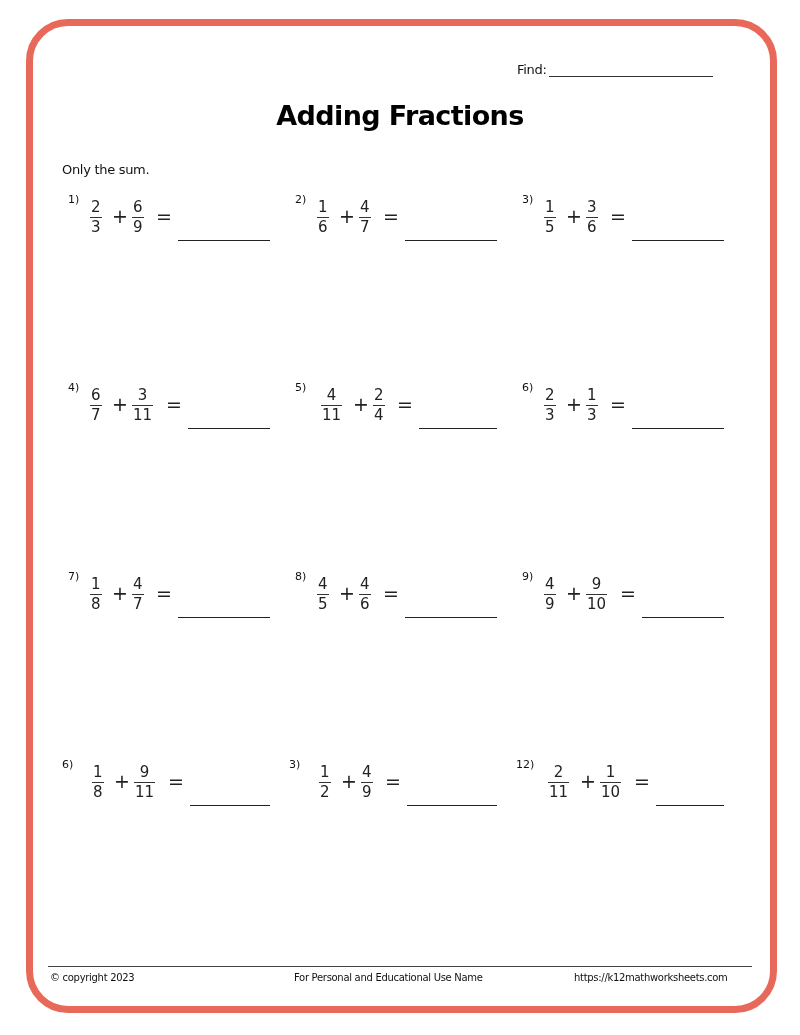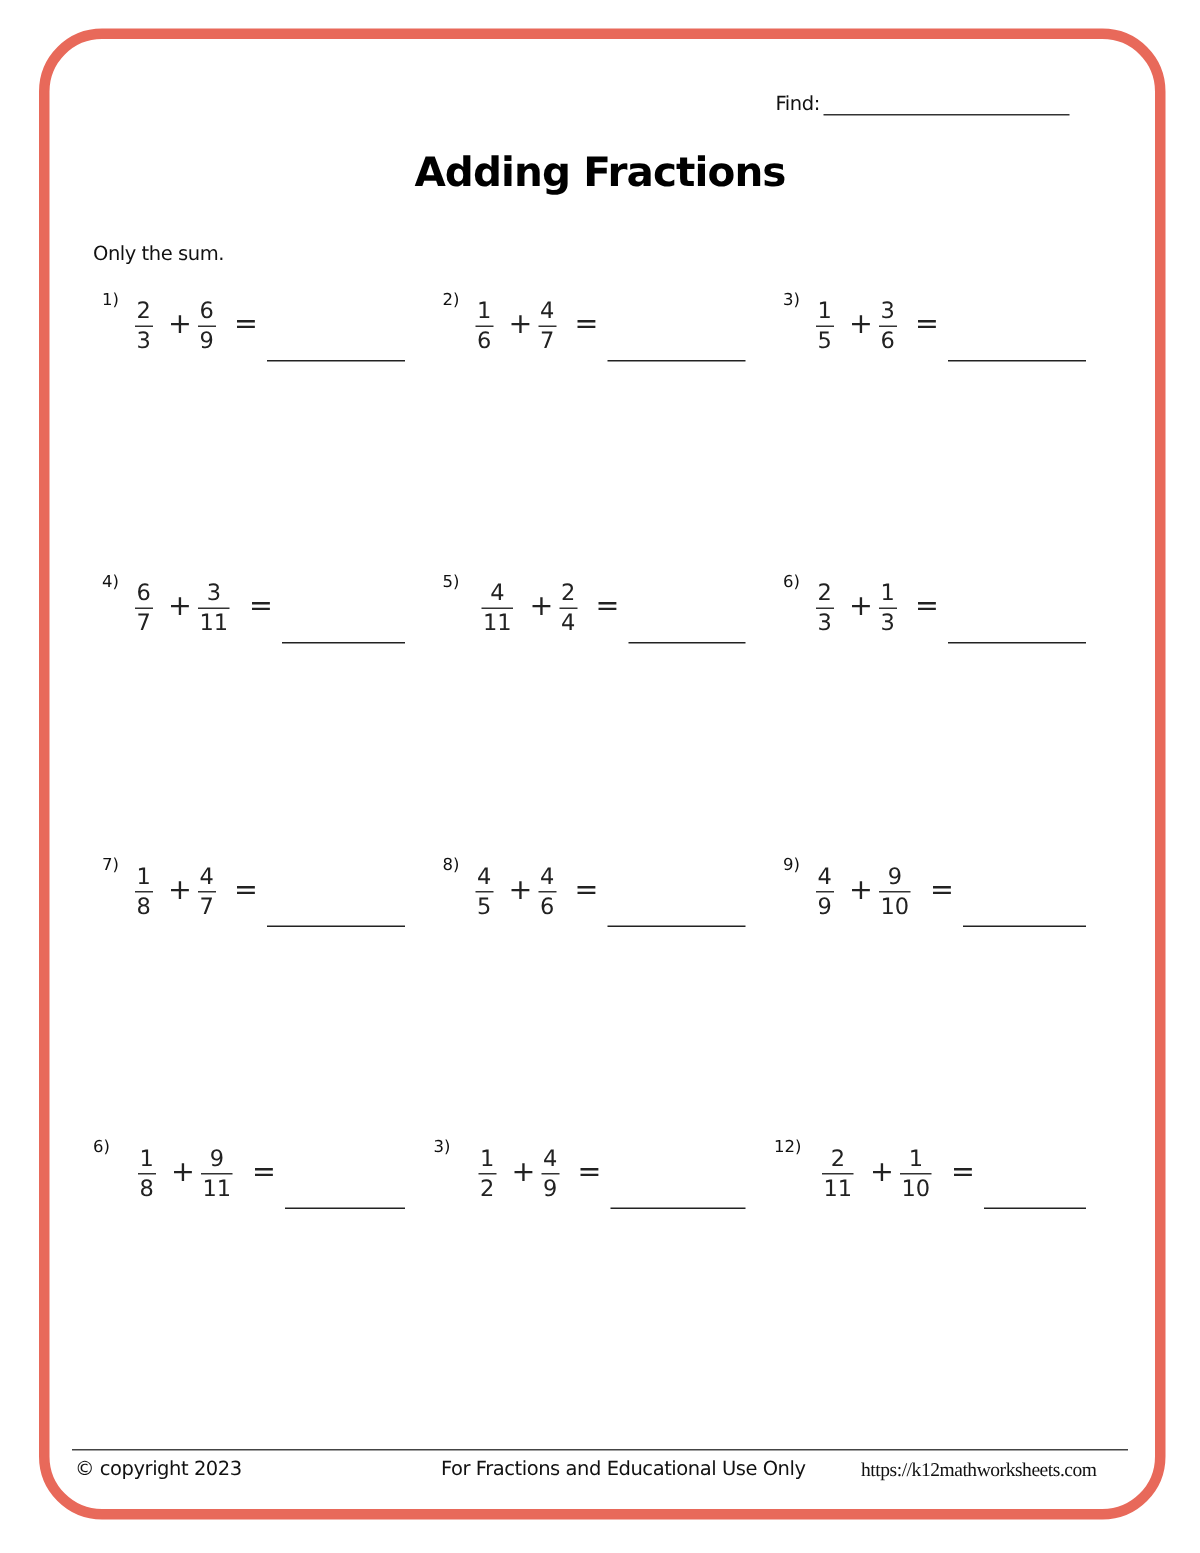--- a/index.html
+++ b/index.html
@@ -86,21 +86,21 @@
 
   .footer-rule {
     position: absolute;
     left: 48px; top: 966px;
     width: 704px; height: 0;
     border-top: 1.5px solid #444;
   }
   .footer {
     position: absolute;
     top: 972px;
-    font-size: 13px;
+    font-size: 10px;
     letter-spacing: -0.3px;
     color: #111;
   }
 </style>
 </head>
 <body>
 
 <div class="frame"></div>
 
 <div class="name-row">
@@ -302,14 +302,14 @@
         <span class="bar"></span>
         <span class="den">10</span>
       </span>
       <span class="op" style="left:118px">=</span>
       <span class="answer-line" style="left:140px;width:68px"></span>
     </div>
   </div>
 
 <div class="footer-rule"></div>
 <div class="footer" style="left:50px;">© copyright 2023</div>
-<div class="footer" style="left:294px;">For Fractions and Educational Use Only</div>
-<div class="footer" style="left:574px;font-family:Liberation Serif, serif;">https://k12mathworksheets.com</div>
+<div class="footer" style="left:294px;">For Personal and Educational Use Name</div>
+<div class="footer" style="left:574px;">https://k12mathworksheets.com</div>
 
 </body></html>

